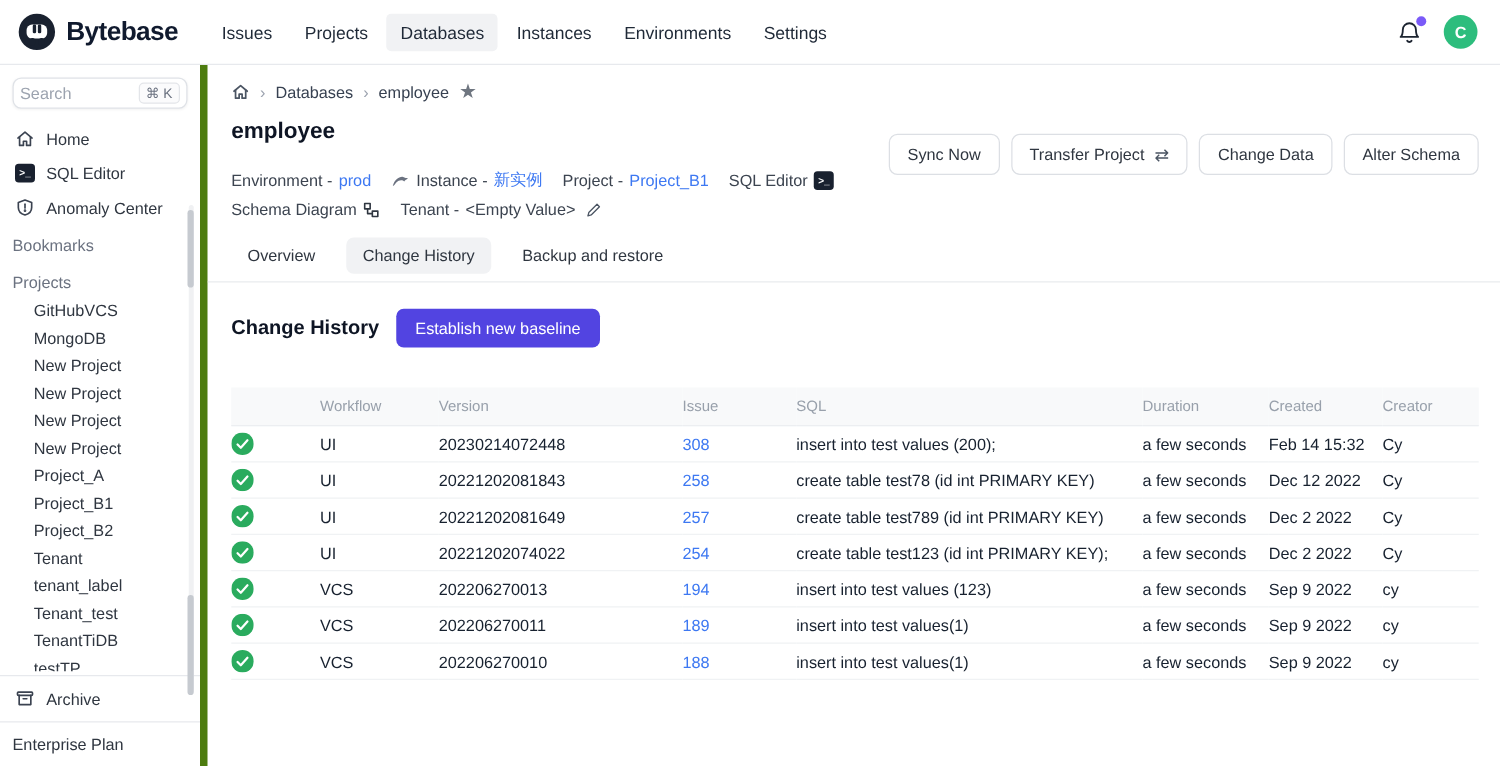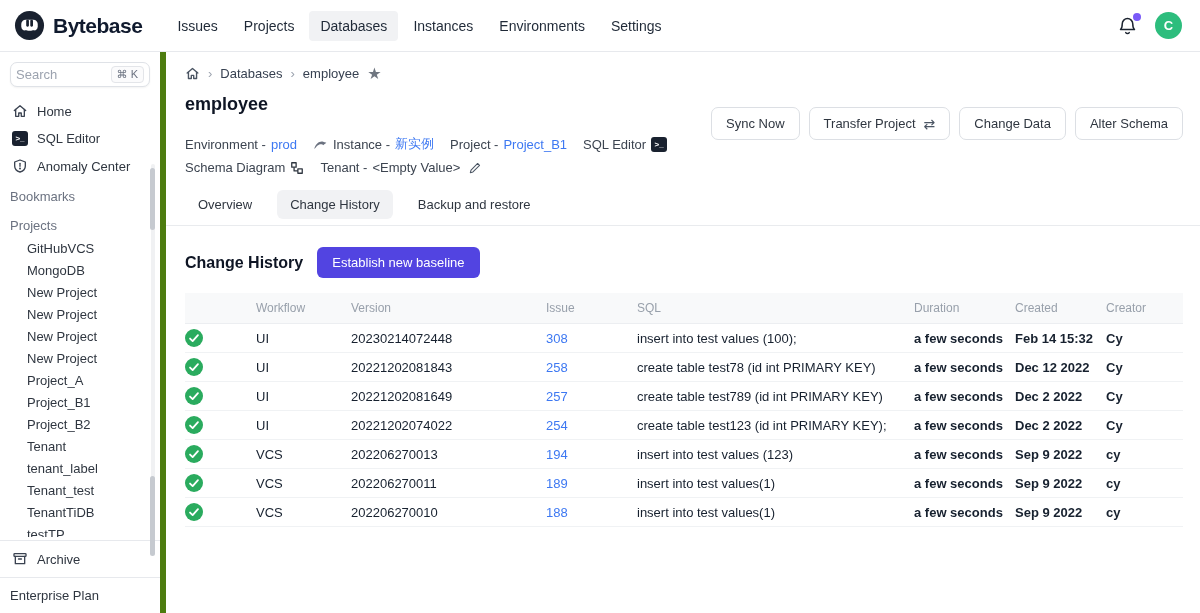--- a/index.html
+++ b/index.html
@@ -64,29 +64,29 @@
   .tabs{display:flex;gap:12px;margin-top:15px;}
   .tab{font-size:13px;color:#2f3640;padding:7px 13px;border-radius:6px;cursor:pointer}
   .tab.active{background:#f1f2f4;font-weight:500}
   .tab-divider{border-top:1px solid #e9ebee;margin:6px -17px 0 -19px}
 
   .section-head{display:flex;align-items:center;gap:14px;margin-top:21px}
   .section-title{font-size:16px;font-weight:700;color:#0e1524}
   .baseline-btn{background:#5244e1;color:#fff;border:none;border-radius:6px;padding:8px 15px;font-size:13px;
                 font-weight:500;font-family:inherit;cursor:pointer}
 
-  .history-table{margin-top:15px;width:998px;border-collapse:collapse;table-layout:fixed}
+  .history-table{margin-top:32px;width:998px;border-collapse:collapse;table-layout:fixed}
   .history-table thead th{background:#f8f9fa;font-weight:400;font-size:12px;color:#98a0ab;text-align:left;
                           padding:8px 4px 8px 0;border-bottom:1px solid #eceef1;white-space:nowrap}
   .history-table tbody td{font-size:13px;color:#17212f;padding:0 4px 0 0;border-bottom:1px solid #f0f2f4;
                           height:29px;overflow:hidden;white-space:nowrap;vertical-align:middle}
   .history-table tbody tr{cursor:pointer}
   td.c-status{padding-left:14px}
   .check-badge{display:inline-flex;vertical-align:middle}
-  td.c-dur,td.c-created,td.c-creator{font-weight:700;color:#1c2634}
+  td.c-dur,td.c-created,td.c-creator{font-weight:400;color:#1c2634}
   .issue-link{color:#3d78f2;font-weight:400;text-decoration:none;cursor:pointer}
 
   .mini-terminal{display:inline-flex;width:16px;height:15px;background:#19212f;border-radius:3px;color:#fff;
                  font-size:8px;font-weight:700;align-items:center;justify-content:center;letter-spacing:0}
 </style>
 </head>
 <body>
 
 <div class="navbar">
   <div class="brand">
@@ -312,21 +312,21 @@
           <tr>
             <td class="c-status"><span class="check-badge">
                 <svg width="18" height="18" viewBox="0 0 20 20">
                   <circle cx="10" cy="10" r="10" fill="#2aab5e"></circle>
                   <path d="M5.6 10.6l2.9 2.9 5.9-6.6" stroke="#fff" stroke-width="2" fill="none" stroke-linecap="round" stroke-linejoin="round"></path>
                 </svg>
               </span></td>
             <td class="c-wf">UI</td>
             <td class="c-ver">20230214072448</td>
             <td class="c-issue"><a class="issue-link">308</a></td>
-            <td class="c-sql">insert into test values (100);</td>
+            <td class="c-sql">insert into test values (200);</td>
             <td class="c-dur">a few seconds</td>
             <td class="c-created">Feb 14 15:32</td>
             <td class="c-creator">Cy</td>
           </tr>
           <tr>
             <td class="c-status"><span class="check-badge">
                 <svg width="18" height="18" viewBox="0 0 20 20">
                   <circle cx="10" cy="10" r="10" fill="#2aab5e"></circle>
                   <path d="M5.6 10.6l2.9 2.9 5.9-6.6" stroke="#fff" stroke-width="2" fill="none" stroke-linecap="round" stroke-linejoin="round"></path>
                 </svg>

